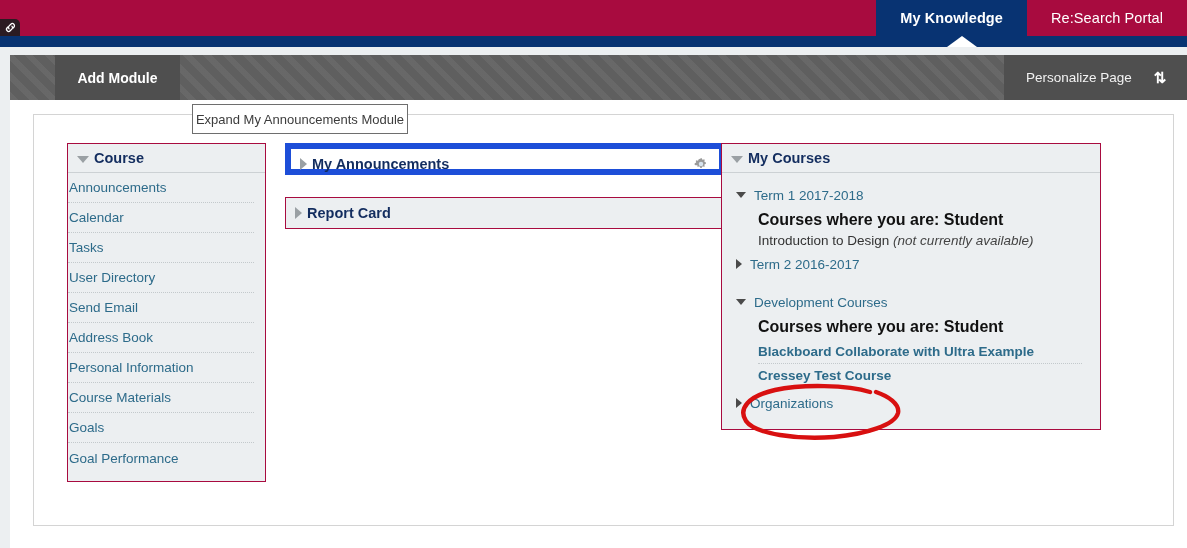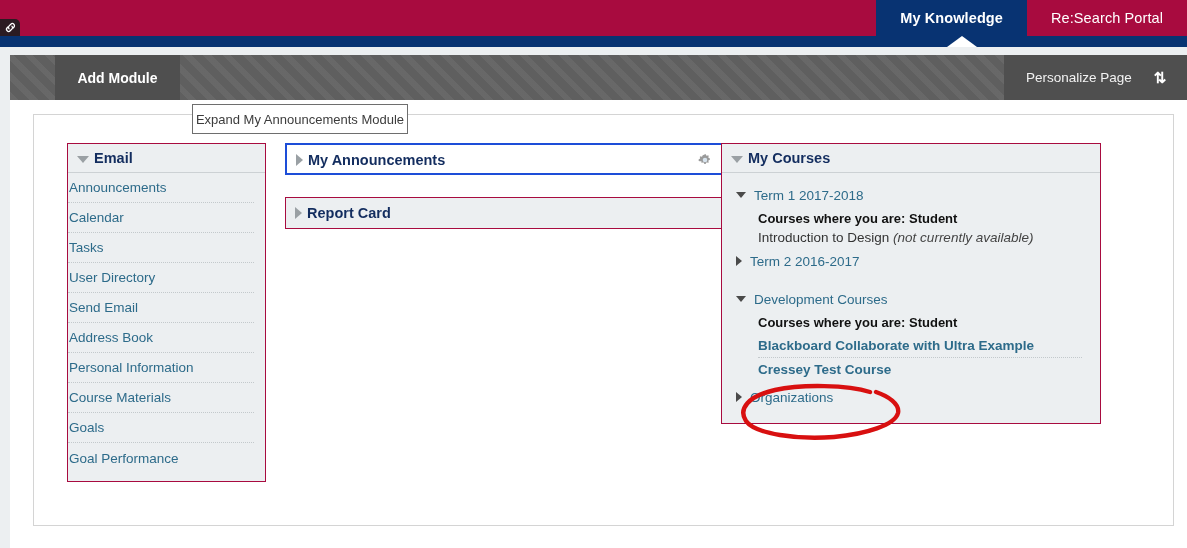--- a/index.html
+++ b/index.html
@@ -103,21 +103,21 @@
     position:absolute; left:33px; top:114px; width:1141px; height:412px;
     background:#ffffff; border:1px solid #d4d4d4;
   }
 
   
   .module {
     position:absolute;
     background:#eceff1;
   }
   .module.maroon { border:1px solid #a80b3f; }
-  .module.dark   { border:2px solid #1d4ed8; background:#ffffff; }
+  .module.dark   { border:6px solid #1d4ed8; background:#ffffff; }
 
   .mod-head {
     height:29px; display:flex; align-items:center;
     padding-left:9px; position:relative;
   }
   .mod-head.with-rule { border-bottom:1px solid #ccd1d4; }
   .mod-title {
     color:#132d5f; font-size:14.5px; font-weight:bold; margin-left:5px;
   }
   .tri-down {
@@ -164,21 +164,21 @@
   
   .courses-body { padding:10px 0 12px 14px; }
   .term-row {
     display:flex; align-items:center; gap:8px;
     height:24px; margin-bottom:2px;
   }
   .term-link {
     font-size:13.5px; color:#2d6b8a; cursor:pointer;
   }
   .role-line {
-    font-size:13px; color:#111111; font-weight:bold;
+    font-size:16px; color:#111111; font-weight:bold;
     margin:4px 0 4px 22px;
   }
   .course-plain {
     font-size:13.5px; color:#333333; margin:0 0 4px 22px;
   }
   .course-plain i { color:#444444; }
   .course-link {
     font-size:13.5px; color:#2d6b8a; font-weight:bold;
     margin:0 0 0 22px; cursor:pointer;
     padding:4px 0;
@@ -228,21 +228,21 @@
 
 <div class="tooltip">
   <span>Expand My Announcements Module</span>
 </div>
 
 <div class="content-box">
 
   <div class="module maroon" style="left:33px; top:28px; width:199px;">
     <div class="mod-head with-rule">
       <span class="tri-down"></span>
-      <span class="mod-title">Email</span>
+      <span class="mod-title">Course</span>
     </div>
     <div class="tools-list">
       <div class="tool-item">
           <span>Announcements</span>
         </div>
       <div class="tool-item">
           <span>Calendar</span>
         </div>
       <div class="tool-item">
           <span>Tasks</span>

